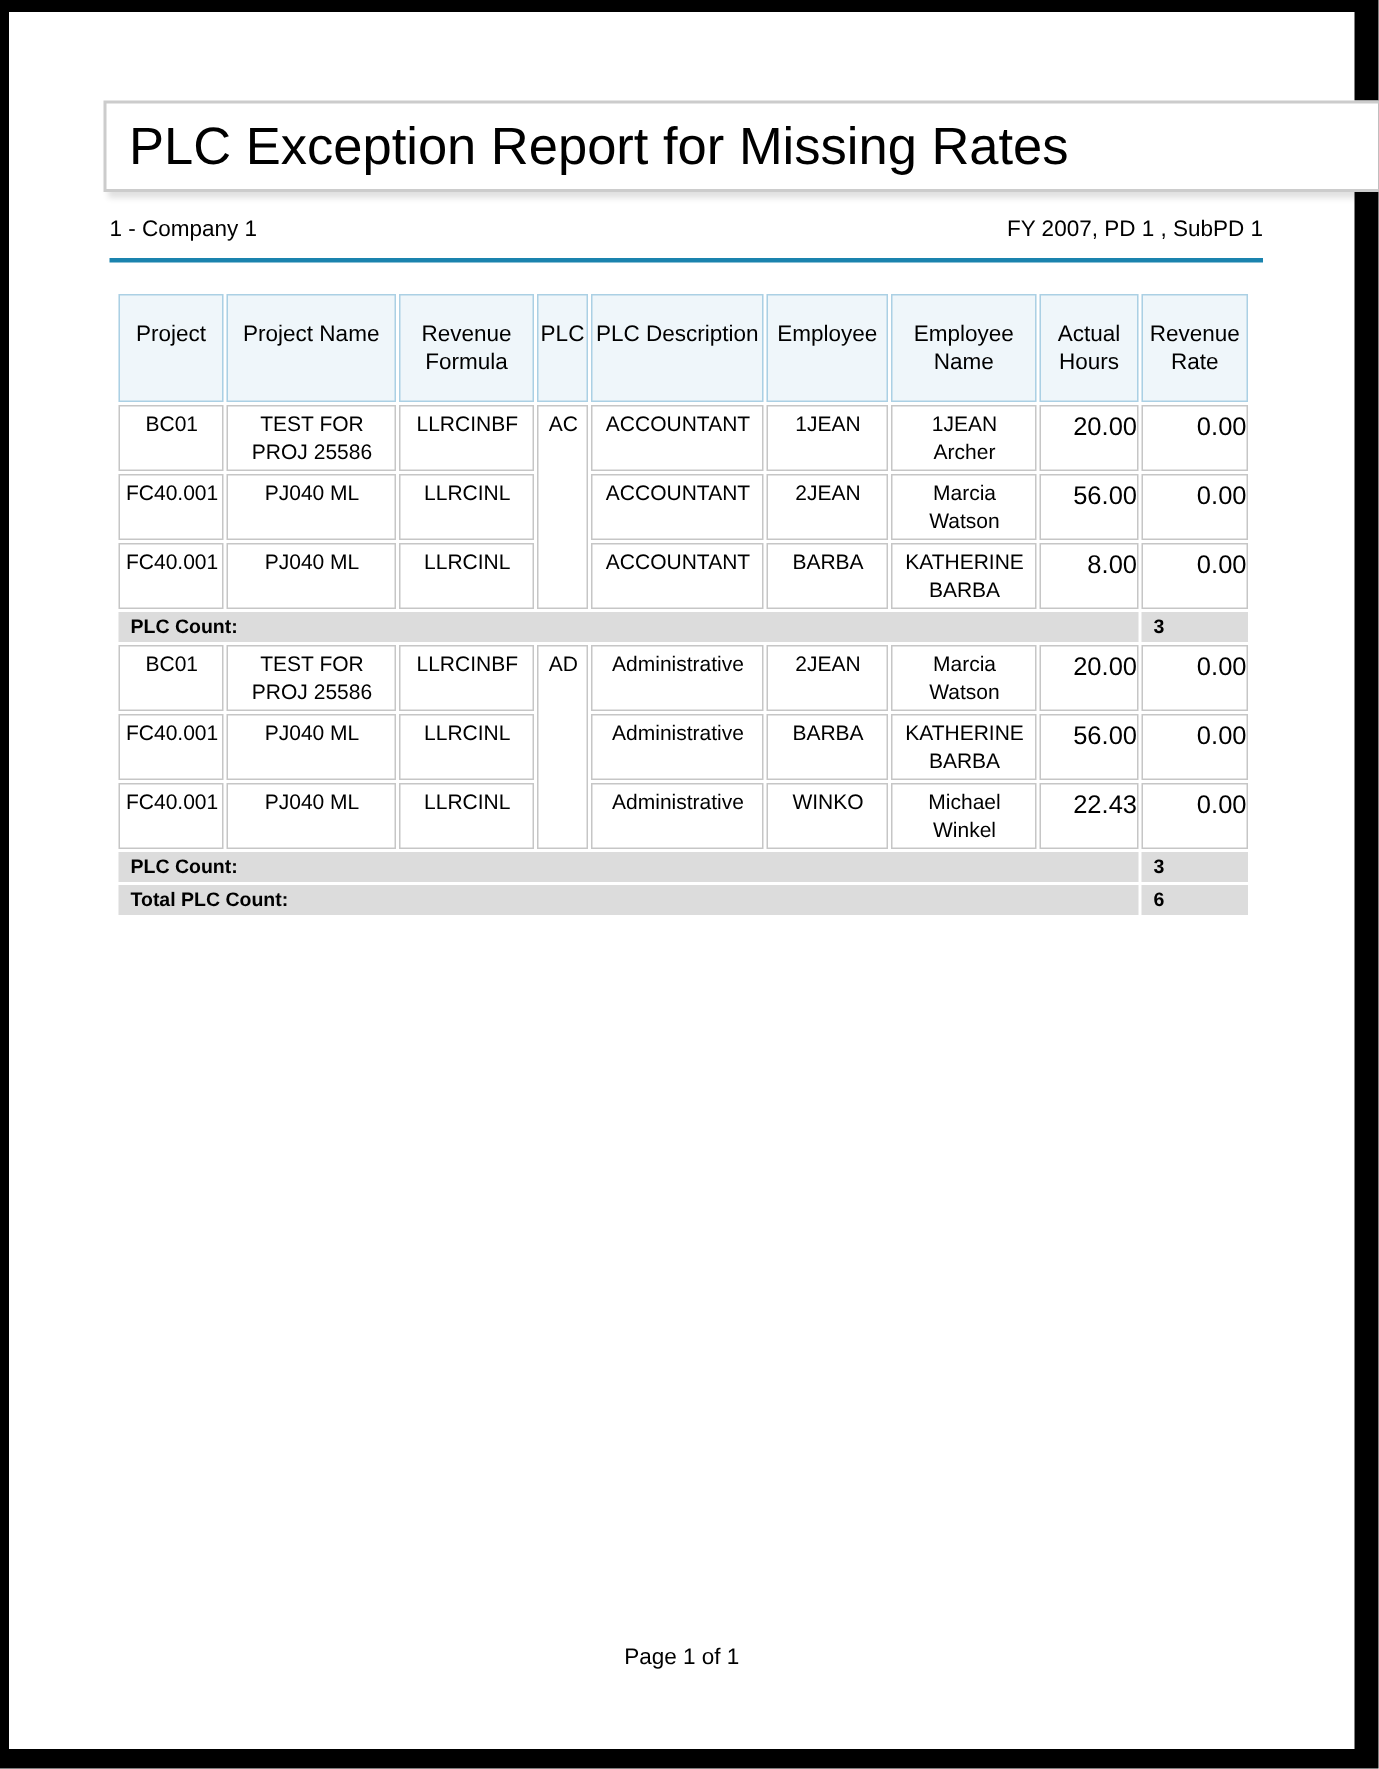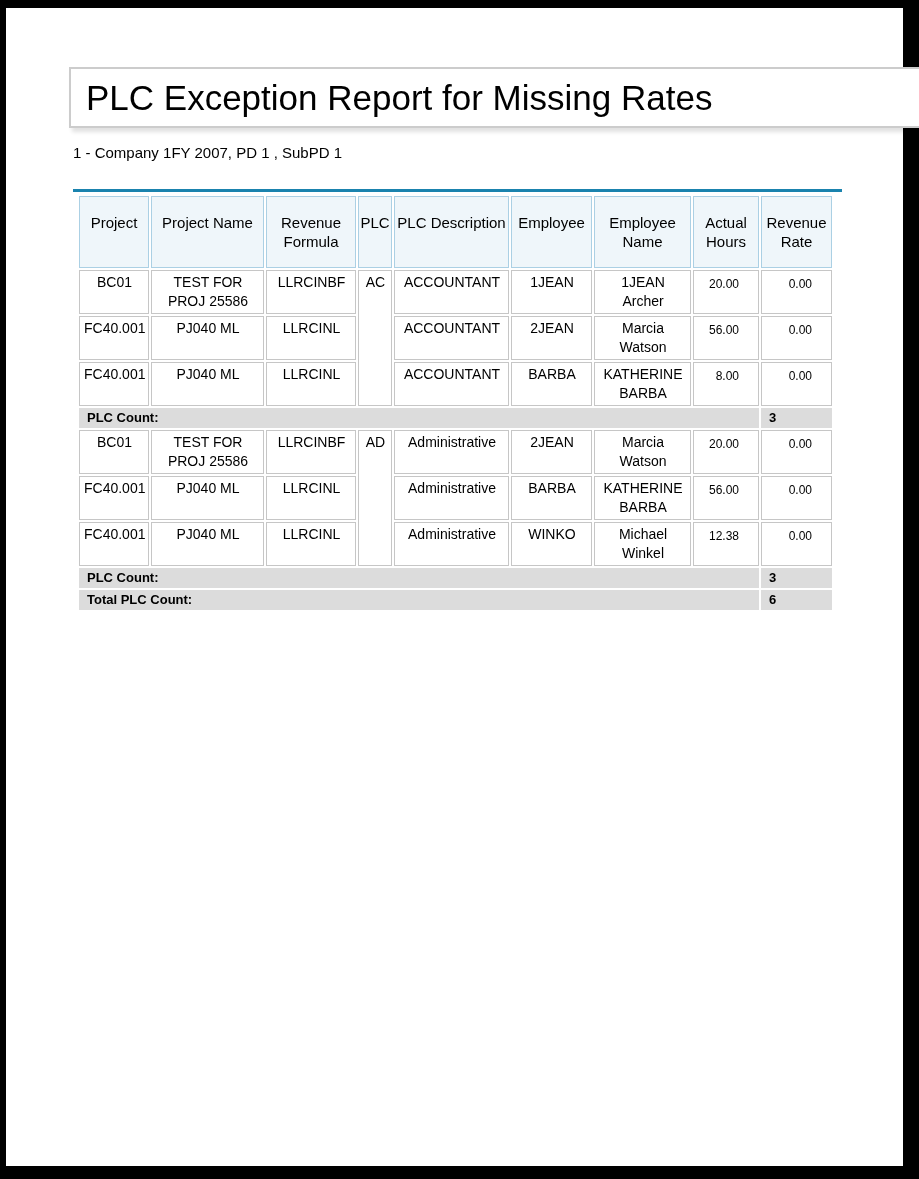--- a/index.html
+++ b/index.html
@@ -18,23 +18,23 @@
     border:2px solid #cccccc;
     box-shadow:3px 4px 4px rgba(0,0,0,0.12);
   }
   .title-box h1{
     margin:0;padding:9px 0 0 15px;
     font-size:35px;font-weight:normal;letter-spacing:0;line-height:40px;
     white-space:nowrap;
   }
   .meta-row{
     position:absolute;left:67px;top:136px;width:769px;
-    display:flex;
+    display:flex;justify-content:space-between;
     font-size:15px;line-height:18px;
-    padding-bottom:27px;
+    padding-bottom:10px;
     border-bottom:3px solid var(--accent-rule,#1a83ae);
   }
   table.report{
     position:absolute;left:71px;top:186px;width:757px;
     border-collapse:separate;border-spacing:2px;
     table-layout:fixed;
   }
   table.report th{
     background:var(--header-cell-bg,#eff6fa);
     border:1px solid var(--header-cell-border,#abd0e4);
@@ -42,22 +42,22 @@
     padding:16px 1px;line-height:19px;height:33px;
   }
   table.report td{
     border:1px solid var(--body-cell-border,#c6c6c6);
     background:#fff;
     font-size:14px;vertical-align:top;text-align:center;
     padding:2px 3px 2px 4px;line-height:19px;height:36px;
     white-space:pre-line;overflow:hidden;
   }
   table.report td.num{
-    font-size:12px;text-align:right;
-    padding:4px 19px 2px 2px;
+    font-size:17px;text-align:right;
+    padding:4px 0 2px 2px;
   }
   table.report tr.count-row td{
     background:var(--count-row-bg,#dcdcdc);
     border:none;
     font-size:13px;font-weight:bold;line-height:14px;
     height:14px;padding:3px 8px;white-space:nowrap;
   }
   table.report td.count-label{text-align:left;}
   table.report td.count-value{text-align:left;padding-left:8px;}
   .footer{
@@ -169,28 +169,29 @@
           <td class="num">0.00</td>
         </tr>
         <tr>
           <td>FC40.001</td>
           <td>PJ040 ML</td>
           <td>LLRCINL</td>
           <td>Administrative</td>
           <td>WINKO</td>
           <td>Michael
 Winkel</td>
-          <td class="num">12.38</td>
+          <td class="num">22.43</td>
           <td class="num">0.00</td>
         </tr>
         <tr class="count-row">
           <td class="count-label" colspan="8">PLC Count:</td>
           <td class="count-value">3</td>
         </tr>
         <tr class="count-row">
           <td class="count-label" colspan="8">Total PLC Count:</td>
           <td class="count-value">6</td>
         </tr>
       </tbody>
   </table>
 
+  <div class="footer">Page 1 of 1</div>
 
 </div>
 
 </body></html>

